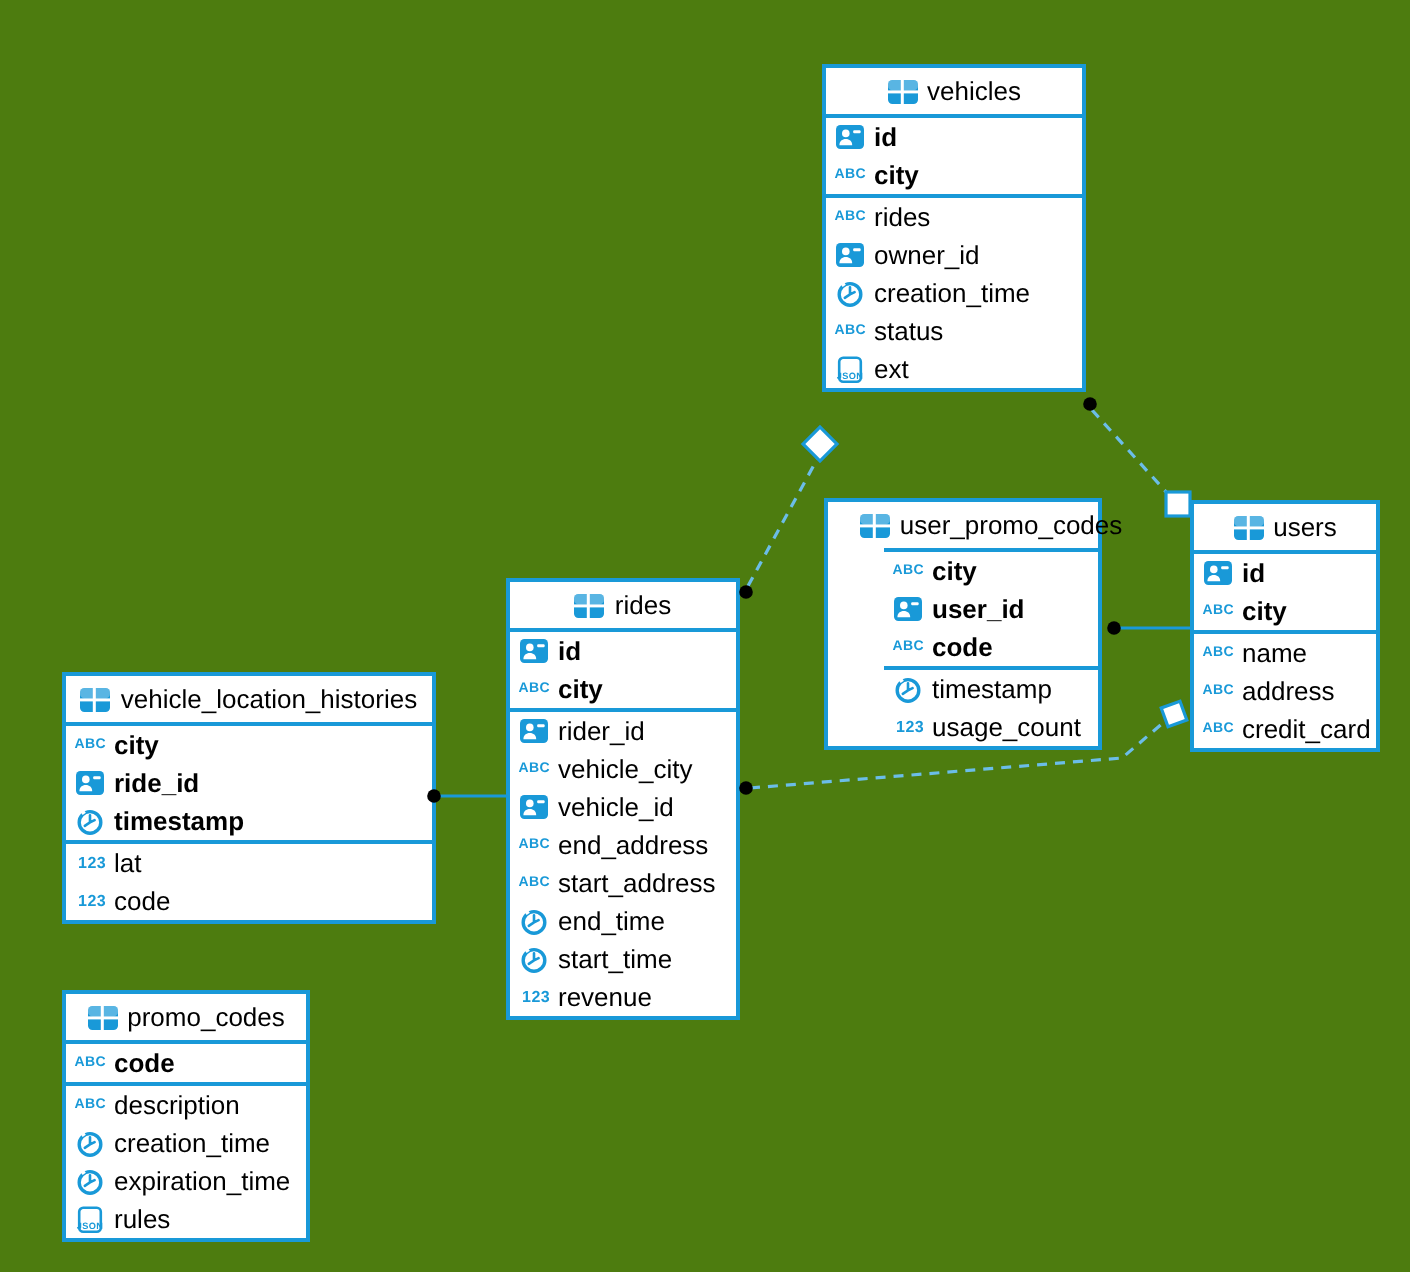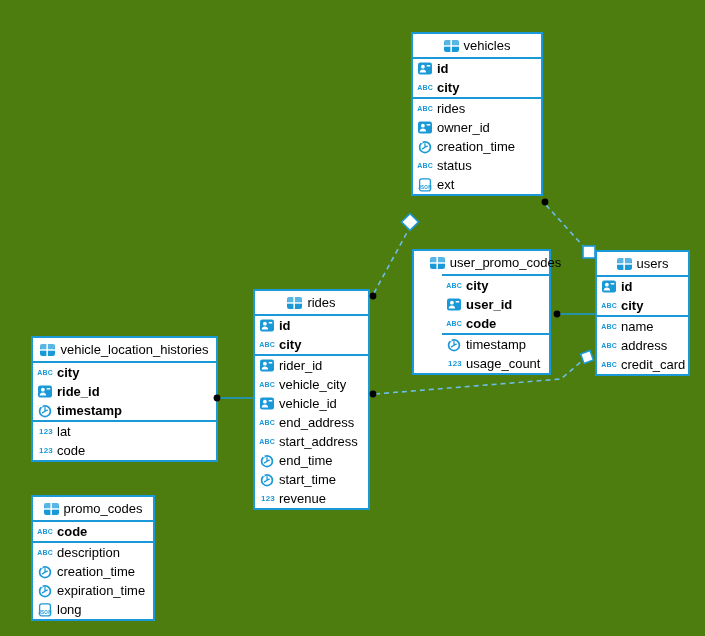--- a/index.html
+++ b/index.html
@@ -408,17 +408,17 @@
           </span>
           <span>expiration_time</span>
         </div>
         <div class="tc-row">
           <span class="ticon">
             <svg width="14" height="14" viewBox="0 0 14 14">
               <rect x="1.6" y="0.9" width="10.8" height="12" rx="2" fill="#fff" stroke="#1999d8" stroke-width="1.3"></rect>
               <text x="7" y="11.4" font-size="4.6" font-weight="bold" text-anchor="middle" fill="#1999d8" font-family="Liberation Sans, DejaVu Sans, sans-serif">JSON</text>
             </svg>
           </span>
-          <span>long</span>
+          <span>rules</span>
         </div>
       </div>
     </div>
   </div>
 
 </body></html>

